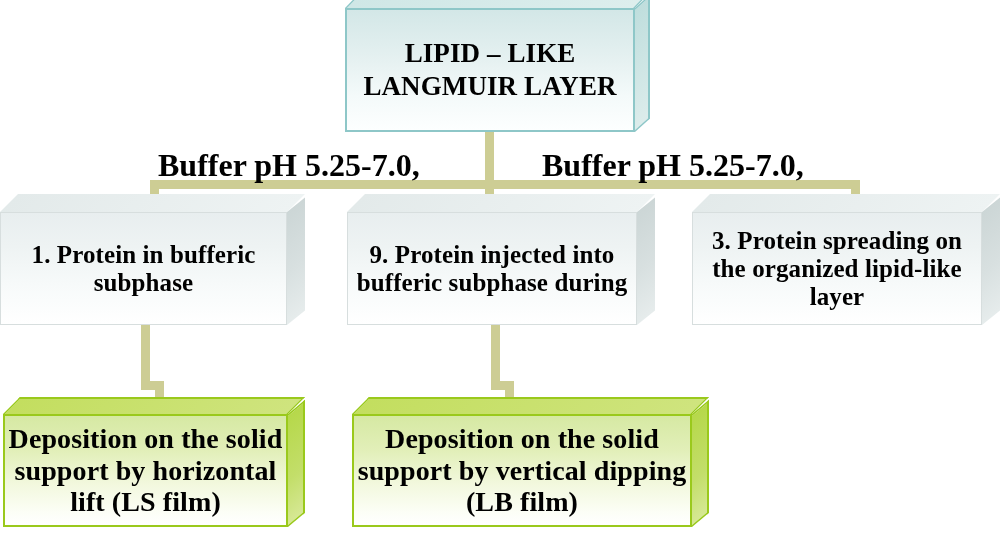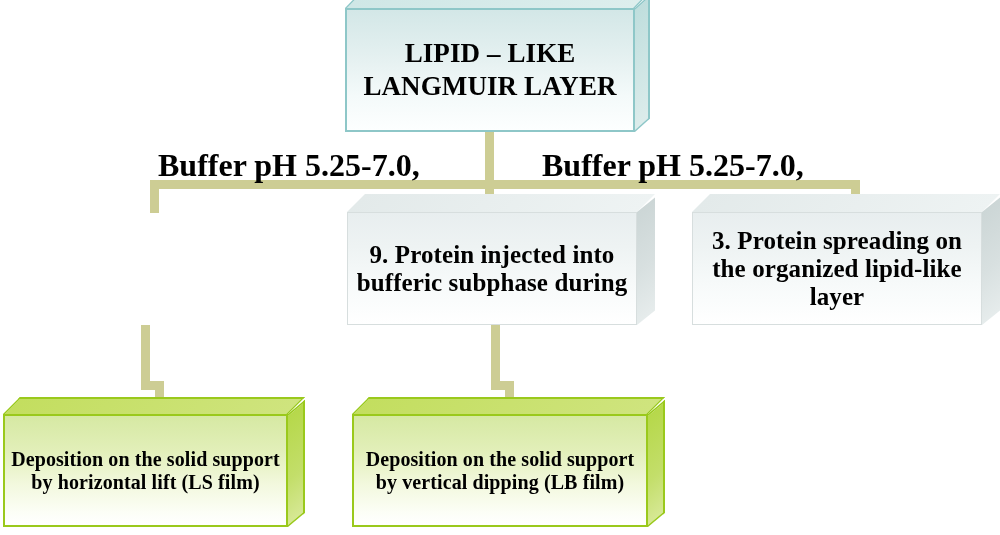--- a/index.html
+++ b/index.html
@@ -115,24 +115,24 @@
   }
   .green .topbev {
     left: 0; top: -17px; width: 100%; height: 17px;
     background: linear-gradient(to right, #c3de5f, #cfe47e);
     border: 2px solid #9ac91c;
     border-bottom: none;
     box-sizing: border-box;
     transform: skewX(-45deg);
     transform-origin: left bottom;
   }
-  .green .label { font-size: 20px; }
+  .green .label { font-size: 28px; }
 
   .g1 { left: 3px;   top: 414px; width: 285px; height: 113px; }
-  .g2 { left: 352px; top: 414px; width: 296px; height: 113px; }
+  .g2 { left: 352px; top: 414px; width: 340px; height: 113px; }
 
   
   .conn {
     position: absolute;
     background: #cdcd94;
     z-index: 0;
   }
 
   
   .edge-label {
@@ -173,20 +173,27 @@
     <div class="topbev"></div>
     <div class="side"></div>
     <div class="face">
       <span class="label">LIPID – LIKE LANGMUIR LAYER</span>
     </div>
   </div>
 
   <div class="edge-label el-left">Buffer pH 5.25-7.0,</div>
   <div class="edge-label el-right">Buffer pH 5.25-7.0,</div>
 
+  <div class="box grey m1">
+    <div class="topbev"></div>
+    <div class="side"></div>
+    <div class="face">
+      <span class="label">1. Protein in bufferic subphase</span>
+    </div>
+  </div>
 
   <div class="box grey m2">
     <div class="topbev"></div>
     <div class="side"></div>
     <div class="face">
       <span class="label">9. Protein injected into bufferic subphase during</span>
     </div>
   </div>
 
   <div class="box grey m3">

